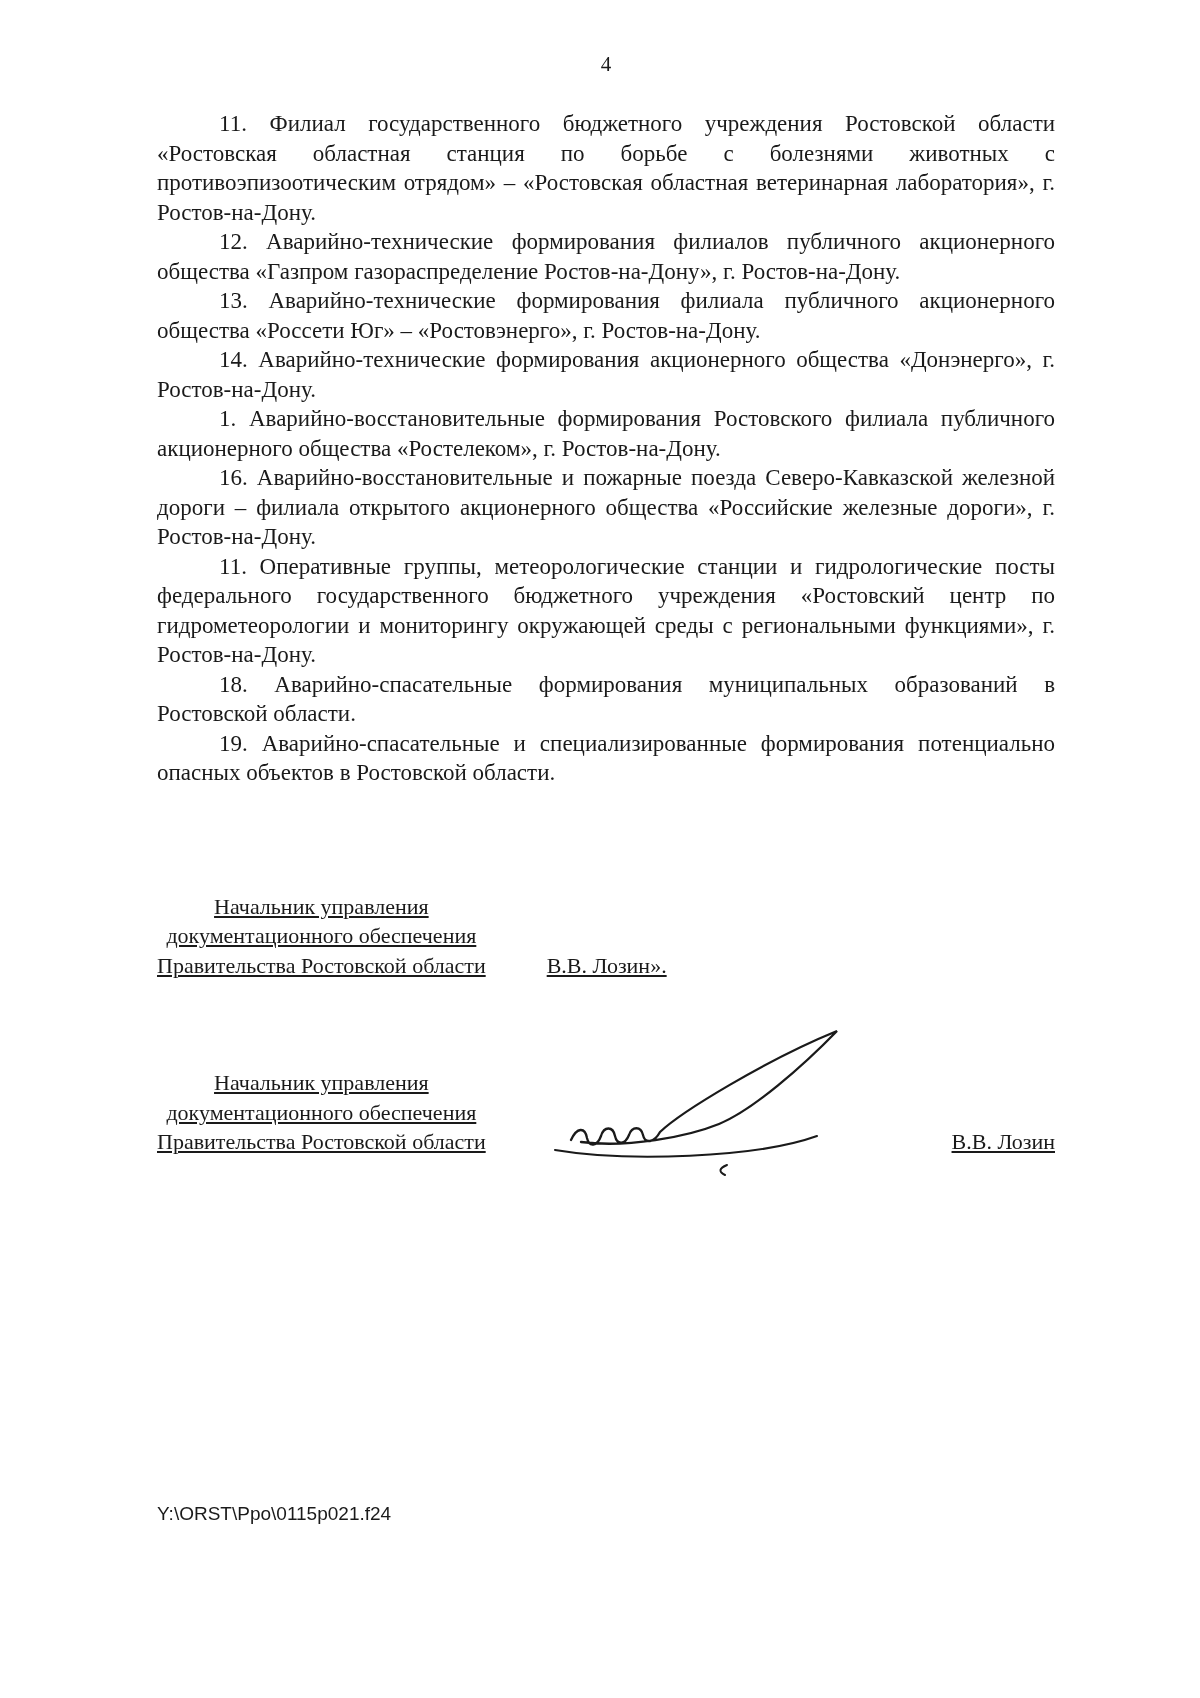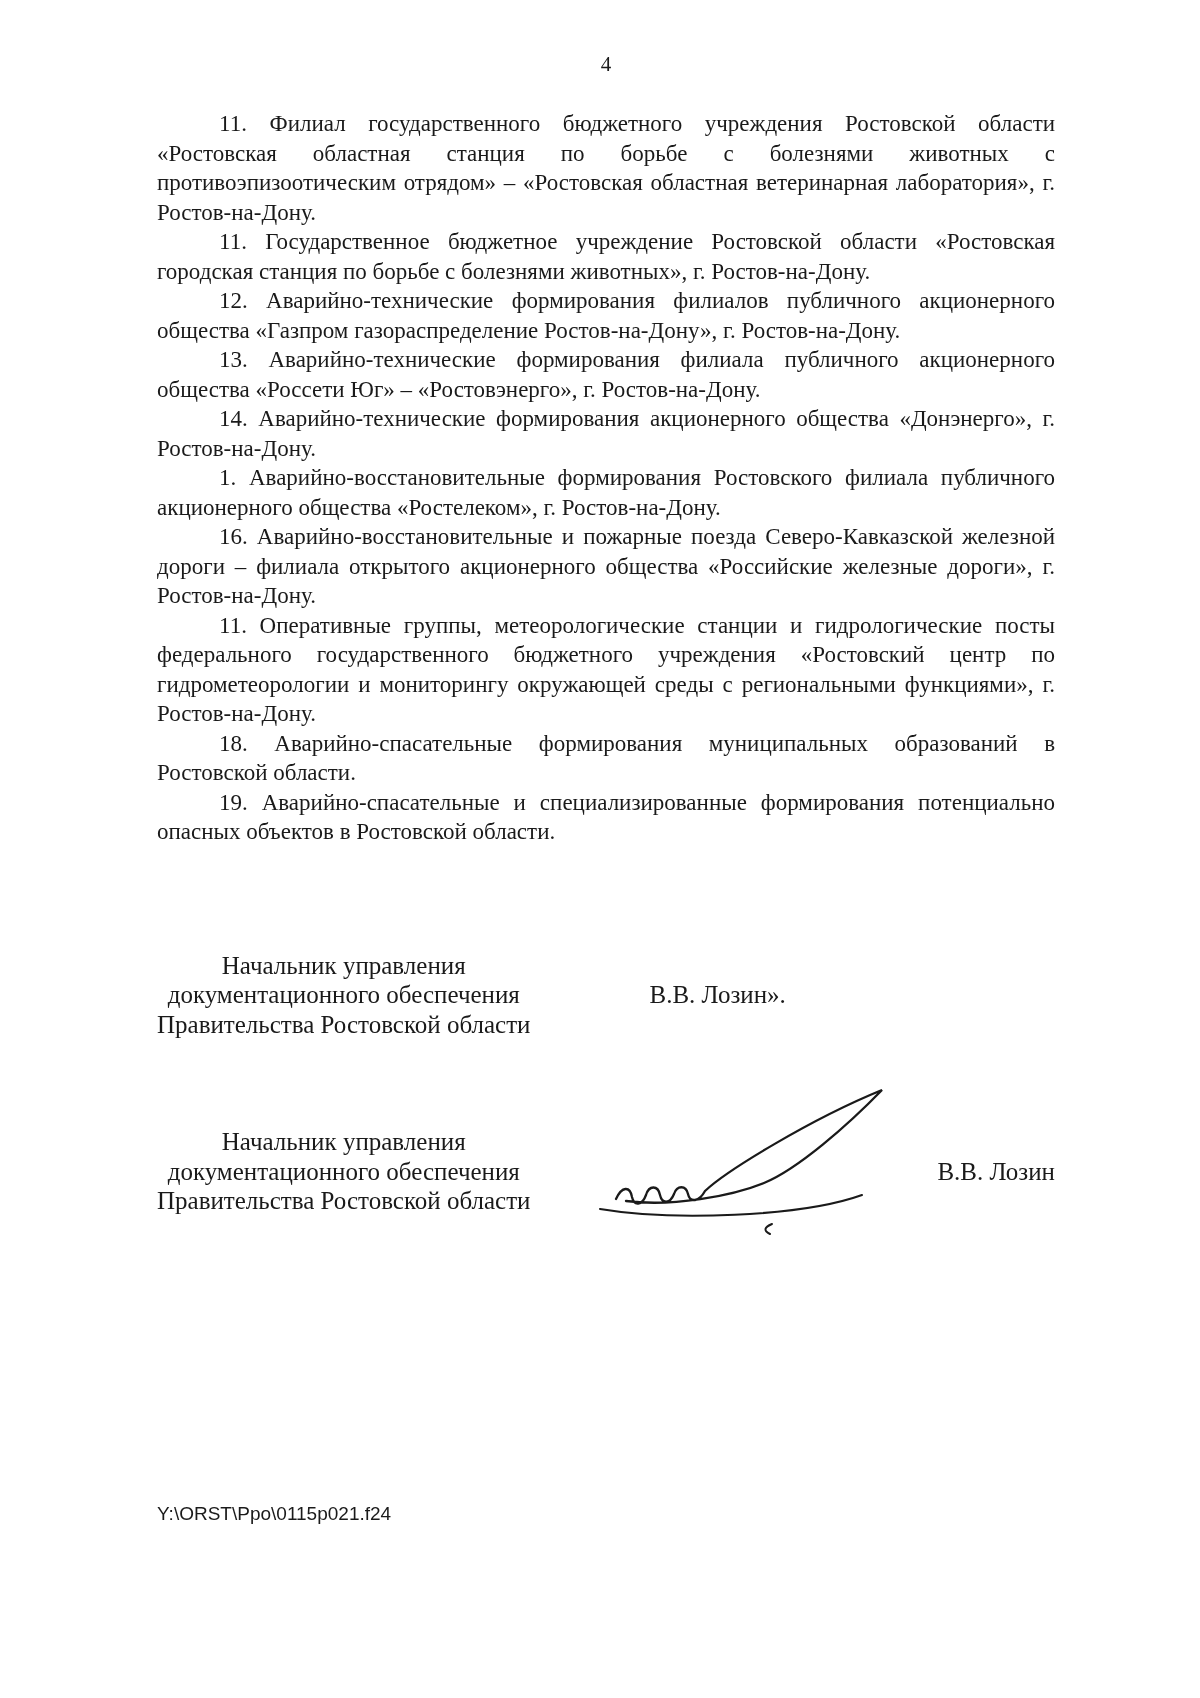--- a/index.html
+++ b/index.html
@@ -26,33 +26,34 @@
   }
   .body-text p.para {
     margin: 0;
     font-size: 23px;
     line-height: 29.5px;
     text-align: justify;
     text-indent: 62px;
   }
   .sig-block {
     display: flex;
-    align-items: center;
-    font-size: 25px;
+    align-items: flex-end;
+    font-size: 22px;
     line-height: 29.5px;
+    text-decoration: underline;
   }
   .sig-block .sig-col {
     width: fit-content;
     text-align: center;
   }
   .sig1 {
     margin-top: 104px;
   }
   .sig1 .sig-name {
-    margin-left: 119px;
+    margin-left: 61px;
     white-space: nowrap;
   }
   .sig2 {
     margin-top: 88px;
     position: relative;
   }
   .sig2 .sig-middle {
     flex: 1;
     position: relative;
     align-self: stretch;
@@ -79,21 +80,20 @@
 </style>
 </head>
 <body>
 
 <div class="page">
 
   <div class="page-number">4</div>
 
   <div class="body-text">
       <p class="para">11. Филиал государственного бюджетного учреждения Ростовской области «Ростовская областная станция по борьбе с болезнями животных с противоэпизоотическим отрядом» – «Ростовская областная ветеринарная лаборатория», г. Ростов-на-Дону.</p>
-      <p class="para">11. Государственное бюджетное учреждение Ростовской области «Ростовская городская станция по борьбе с болезнями животных», г. Ростов-на-Дону.</p>
       <p class="para">12. Аварийно-технические формирования филиалов публичного акционерного общества «Газпром газораспределение Ростов-на-Дону», г. Ростов-на-Дону.</p>
       <p class="para">13. Аварийно-технические формирования филиала публичного акционерного общества «Россети Юг» – «Ростовэнерго», г. Ростов-на-Дону.</p>
       <p class="para">14. Аварийно-технические формирования акционерного общества «Донэнерго», г. Ростов-на-Дону.</p>
       <p class="para">1. Аварийно-восстановительные формирования Ростовского филиала публичного акционерного общества «Ростелеком», г. Ростов-на-Дону.</p>
       <p class="para">16. Аварийно-восстановительные и пожарные поезда Северо-Кавказской железной дороги – филиала открытого акционерного общества «Российские железные дороги», г. Ростов-на-Дону.</p>
       <p class="para">11. Оперативные группы, метеорологические станции и гидрологические посты федерального государственного бюджетного учреждения «Ростовский центр по гидрометеорологии и мониторингу окружающей среды с региональными функциями», г. Ростов-на-Дону.</p>
       <p class="para">18. Аварийно-спасательные формирования муниципальных образований в Ростовской области.</p>
       <p class="para">19. Аварийно-спасательные и специализированные формирования потенциально опасных объектов в Ростовской области.</p>
     </div>
 

